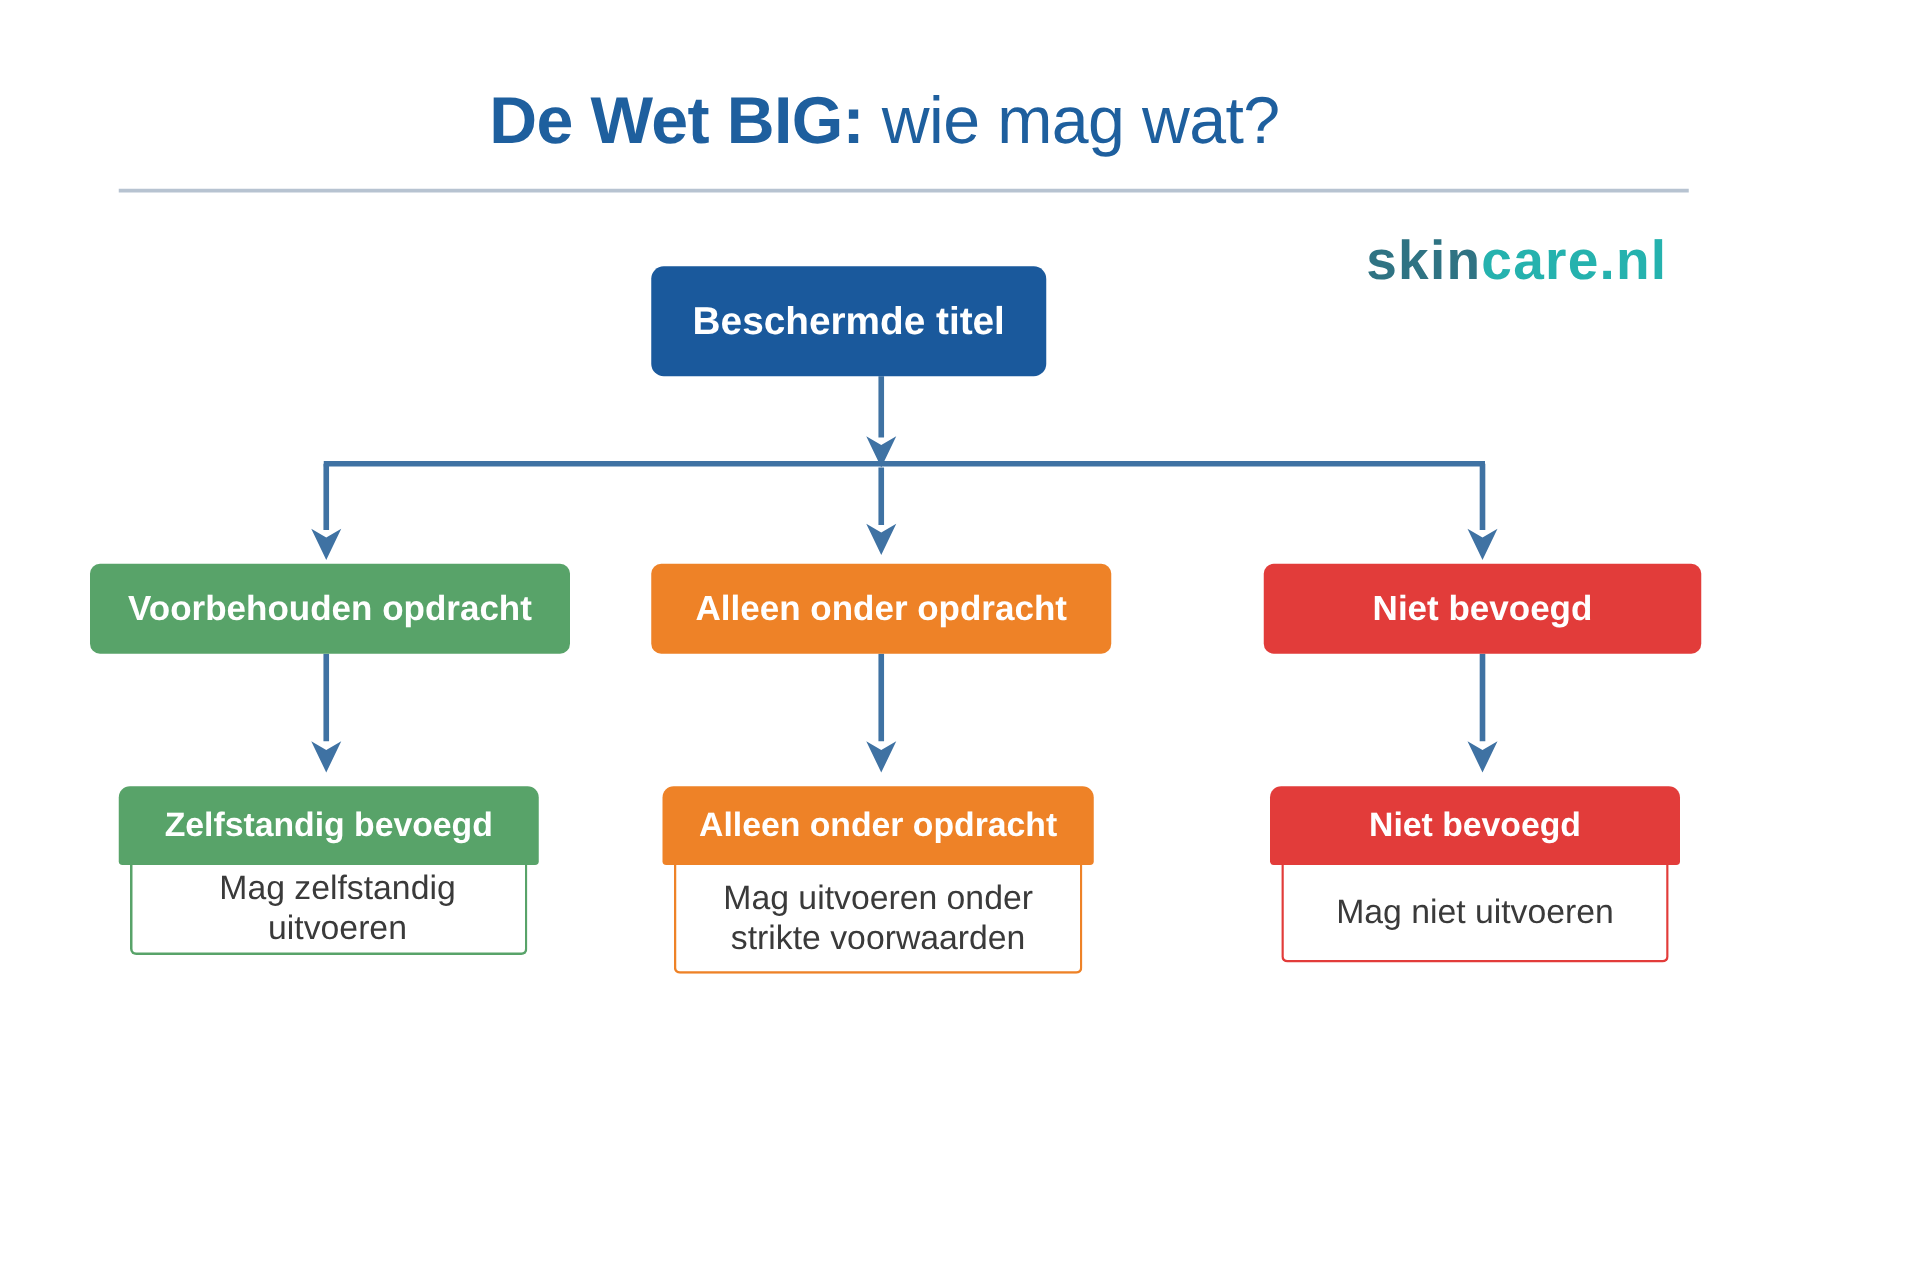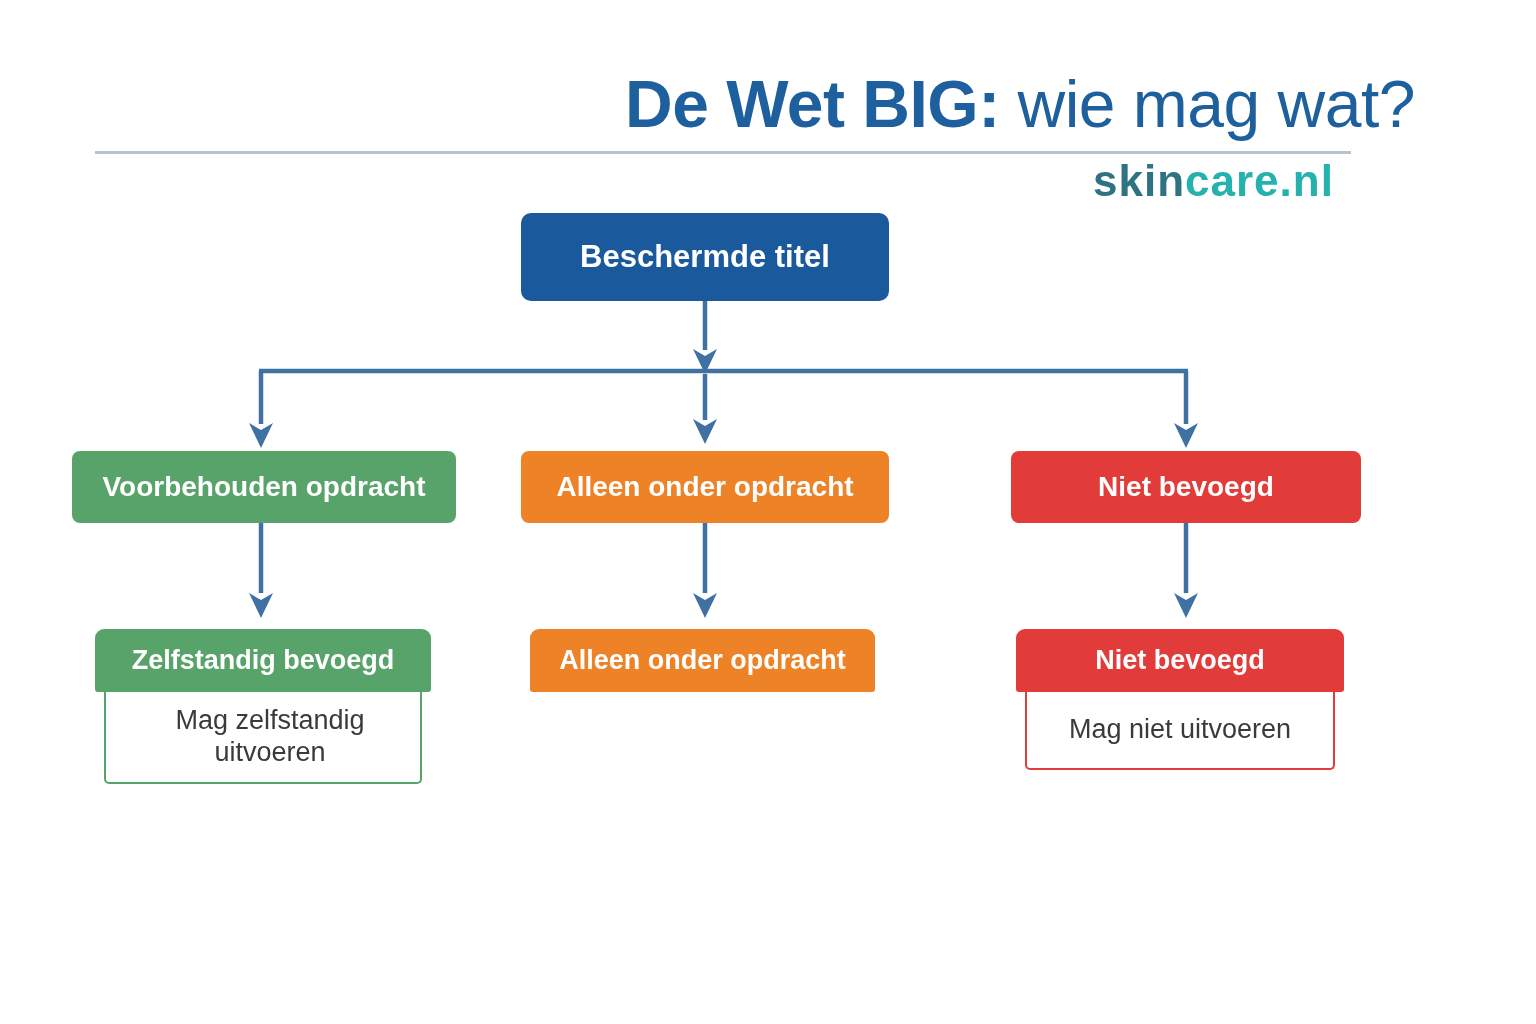--- a/index.html
+++ b/index.html
@@ -12,39 +12,39 @@
     width: 1536px;
     height: 1024px;
     background: #ffffff;
     overflow: hidden;
   }
 
   
   .title {
     position: absolute;
     top: 66px; left: 0; width: 1415px;
-    text-align: right;
-    font-size: 66px;
+    text-align: center;
+    font-size: 53px;
     color: #1e5f9e;
     letter-spacing: -0.5px;
     white-space: nowrap;
   }
   .title .t-bold { font-weight: 700; }
   .title .t-reg  { font-weight: 400; }
 
   .divider {
     position: absolute;
     top: 151px; left: 95px;
     width: 1256px; height: 3px;
     background: #b7c3d1;
   }
 
   .logo {
     position: absolute;
-    top: 156px; left: 1093px;
+    top: 184px; left: 1093px;
     font-size: 44px;
     font-weight: 700;
     letter-spacing: 1px;
     white-space: nowrap;
   }
   .logo .l-skin { color: #2f7383; }
   .logo .l-care { color: #25b2ae; }
 
   
   .connectors {
@@ -61,21 +61,21 @@
     position: absolute;
     display: flex;
     align-items: center;
     justify-content: center;
     color: #ffffff;
     font-weight: 700;
     text-align: center;
   }
   .node-root {
     left: 521px; top: 213px;
-    width: 368px; height: 88px;
+    width: 316px; height: 88px;
     background: #1a599c;
     border-radius: 10px;
     font-size: 31px;
   }
   .node-branch {
     top: 451px; height: 72px;
     border-radius: 8px;
     font-size: 28px;
   }
   .branch-green  { left: 72px;   width: 384px; background: #58a369; }
@@ -99,21 +99,21 @@
     display: flex; align-items: center; justify-content: center;
     text-align: center;
     color: #3a3a3a;
     font-size: 27px;
     line-height: 1.18;
     padding: 0 18px;
     box-sizing: border-box;
   }
   .card-green  { left: 95px;   width: 336px; }
   .card-green  .card-header { background: #58a369; }
-  .card-green  .card-body   { border-color: #58a369; height: 92px; padding-left: 32px; }
+  .card-green  .card-body   { border-color: #58a369; height: 72px; padding-left: 32px; }
   .card-orange { left: 530px;  width: 345px; }
   .card-orange .card-header { background: #ee8227; }
   .card-orange .card-body   { border-color: #ee8227; height: 87px; }
   .card-red    { left: 1016px; width: 328px; }
   .card-red    .card-header { background: #e23c3a; }
   .card-red    .card-body   { border-color: #e23c3a; height: 78px; }
 </style>
 </head>
 <body>
 
@@ -176,20 +176,23 @@
     </div>
     <div class="card-body">
       <span>Mag zelfstandig uitvoeren</span>
     </div>
   </div>
 
   <div class="card card-orange">
     <div class="card-header">
       <span>Alleen onder opdracht</span>
     </div>
+    <div class="card-body">
+      <span>Mag uitvoeren onder strikte voorwaarden</span>
+    </div>
   </div>
 
   <div class="card card-red">
     <div class="card-header">
       <span>Niet bevoegd</span>
     </div>
     <div class="card-body">
       <span>Mag niet uitvoeren</span>
     </div>
   </div>

